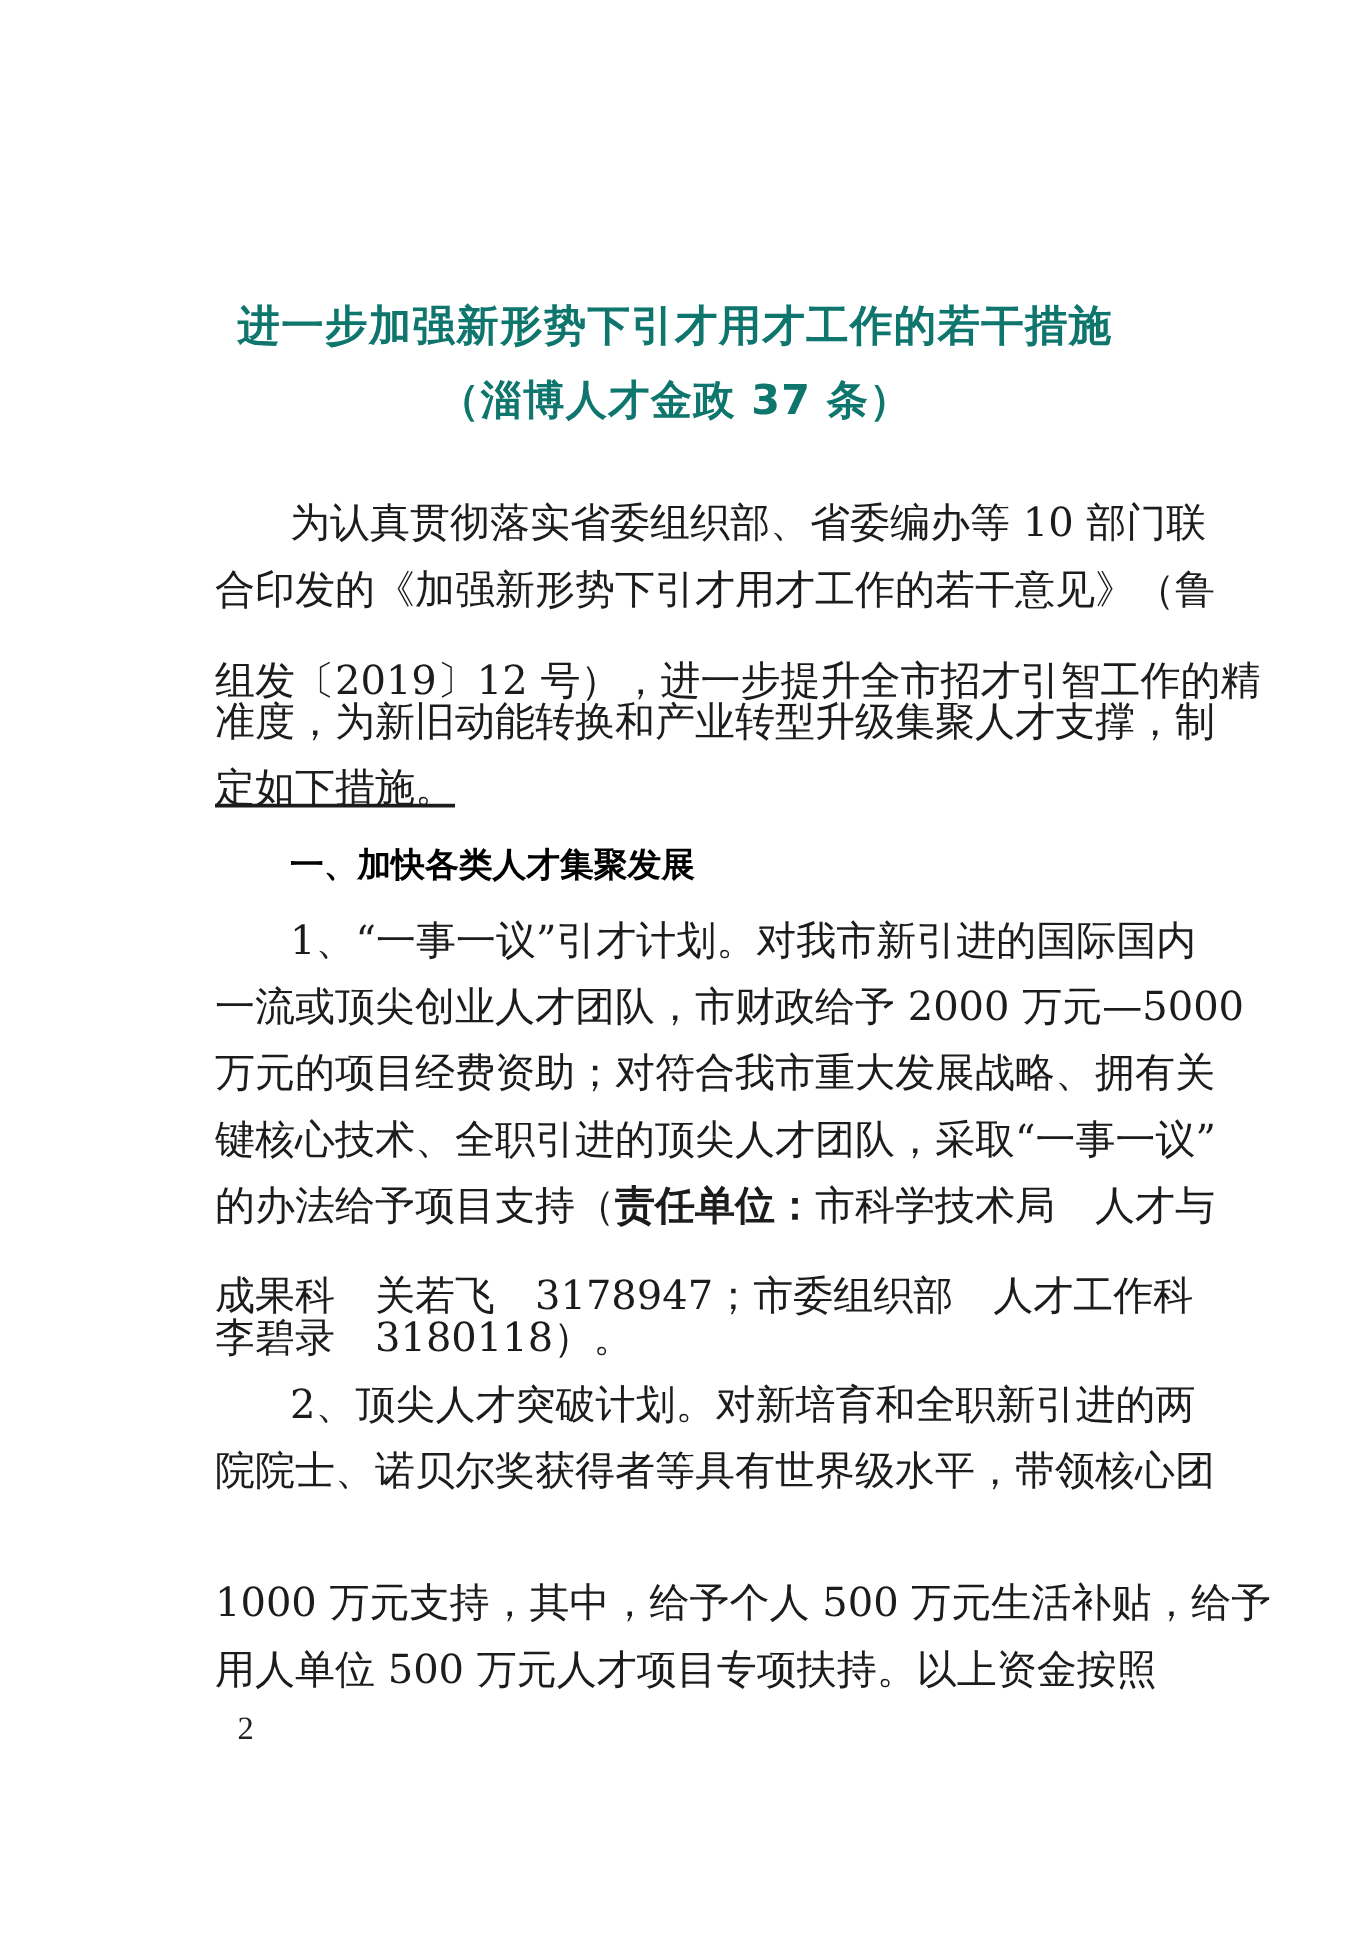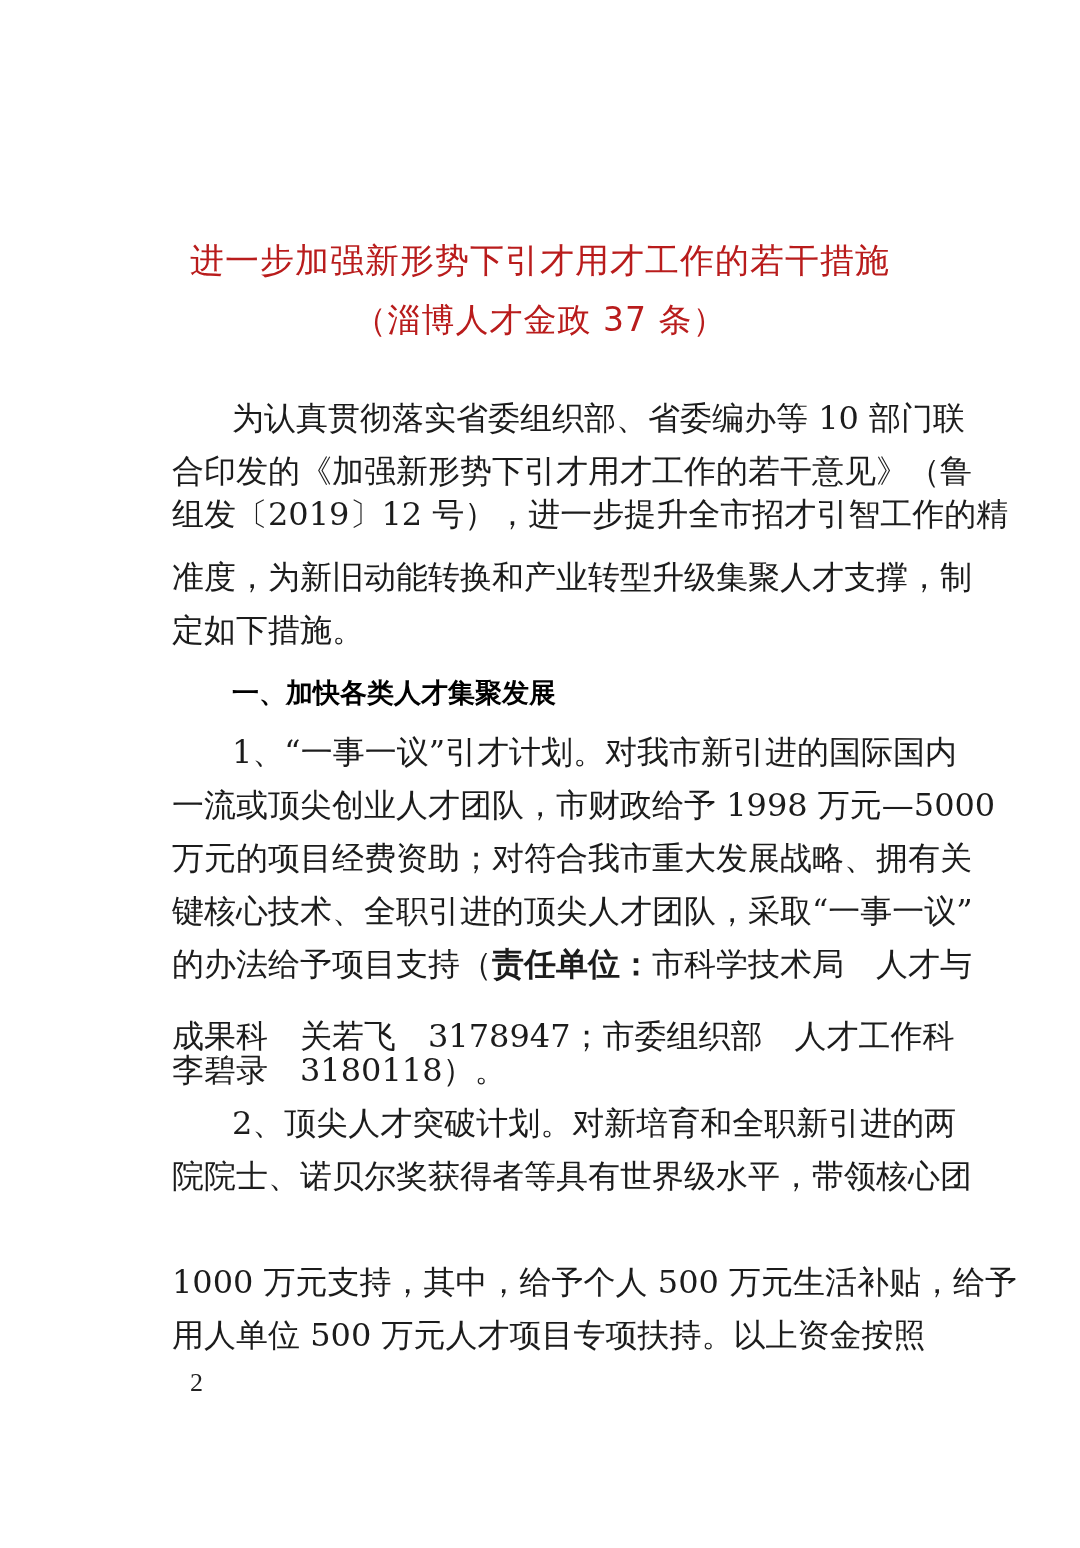--- a/index.html
+++ b/index.html
@@ -21,25 +21,25 @@
       width: 1080px;
       height: 1548px;
       background: #ffffff;
     }
     .title {
       position: absolute;
       left: 170px;
       width: 740px;
       text-align: center;
       font-family: "DejaVu Sans", "Liberation Sans", sans-serif;
-      font-weight: normal;
+      font-weight: bold;
       font-size: 34px;
       letter-spacing: 1px;
       white-space: nowrap;
-      color: #b91c1c;
+      color: #0f766e;
     }
     .title.l1 { top: 238px; }
     .title.l2 { top: 298px; font-size: 33px; }
     .line {
       position: absolute;
       left: 172px;
       width: 740px;
       font-size: 32px;
       line-height: 40px;
       height: 40px;
@@ -77,28 +77,28 @@
 </head>
 <body>
 
 <div class="page">
 
   <div class="title l1">进一步加强新形势下引才用才工作的若干措施</div>
   <div class="title l2">（淄博人才金政 37 条）</div>
 
   <div class="line indent" style="top:398px;">为认真贯彻落实省委组织部、省委编办等 10 部门联</div>
   <div class="line" style="top:451px;">合印发的《加强新形势下引才用才工作的若干意见》（鲁</div>
-  <div class="line" style="top:494px;">组发〔2019〕12 号），进一步提升全市招才引智工作的精</div>
+  <div class="line" style="top:524px;">组发〔2019〕12 号），进一步提升全市招才引智工作的精</div>
   <div class="line" style="top:557px;">准度，为新旧动能转换和产业转型升级集聚人才支撑，制</div>
-  <div class="line last" style="top:610px;">定如下措施。</div>
+  <div class="line last" style="top:610px;text-decoration:underline;">定如下措施。</div>
 
   <div class="heading" style="top:673px;">一、加快各类人才集聚发展</div>
 
   <div class="line indent" style="top:732px;">1、“一事一议”引才计划。对我市新引进的国际国内</div>
-  <div class="line" style="top:785px;">一流或顶尖创业人才团队，市财政给予 1998 万元—5000</div>
+  <div class="line" style="top:785px;">一流或顶尖创业人才团队，市财政给予 2000 万元—5000</div>
   <div class="line" style="top:838px;">万元的项目经费资助；对符合我市重大发展战略、拥有关</div>
   <div class="line" style="top:944px;">
     <span>的办法给予项目支持（</span><span class="strong">责任单位：</span><span>市科学技术局　人才与</span>
   </div>
   <div class="line" style="top:891px;">键核心技术、全职引进的顶尖人才团队，采取“一事一议”</div>
   <div class="line last" style="top:1016px;">成果科　关若飞　3178947；市委组织部　人才工作科</div>
   <div class="line last" style="top:1050px;">李碧录　3180118）。</div>
 
   <div class="line indent" style="top:1103px;">2、顶尖人才突破计划。对新培育和全职新引进的两</div>
   <div class="line" style="top:1156px;">院院士、诺贝尔奖获得者等具有世界级水平，带领核心团</div>

